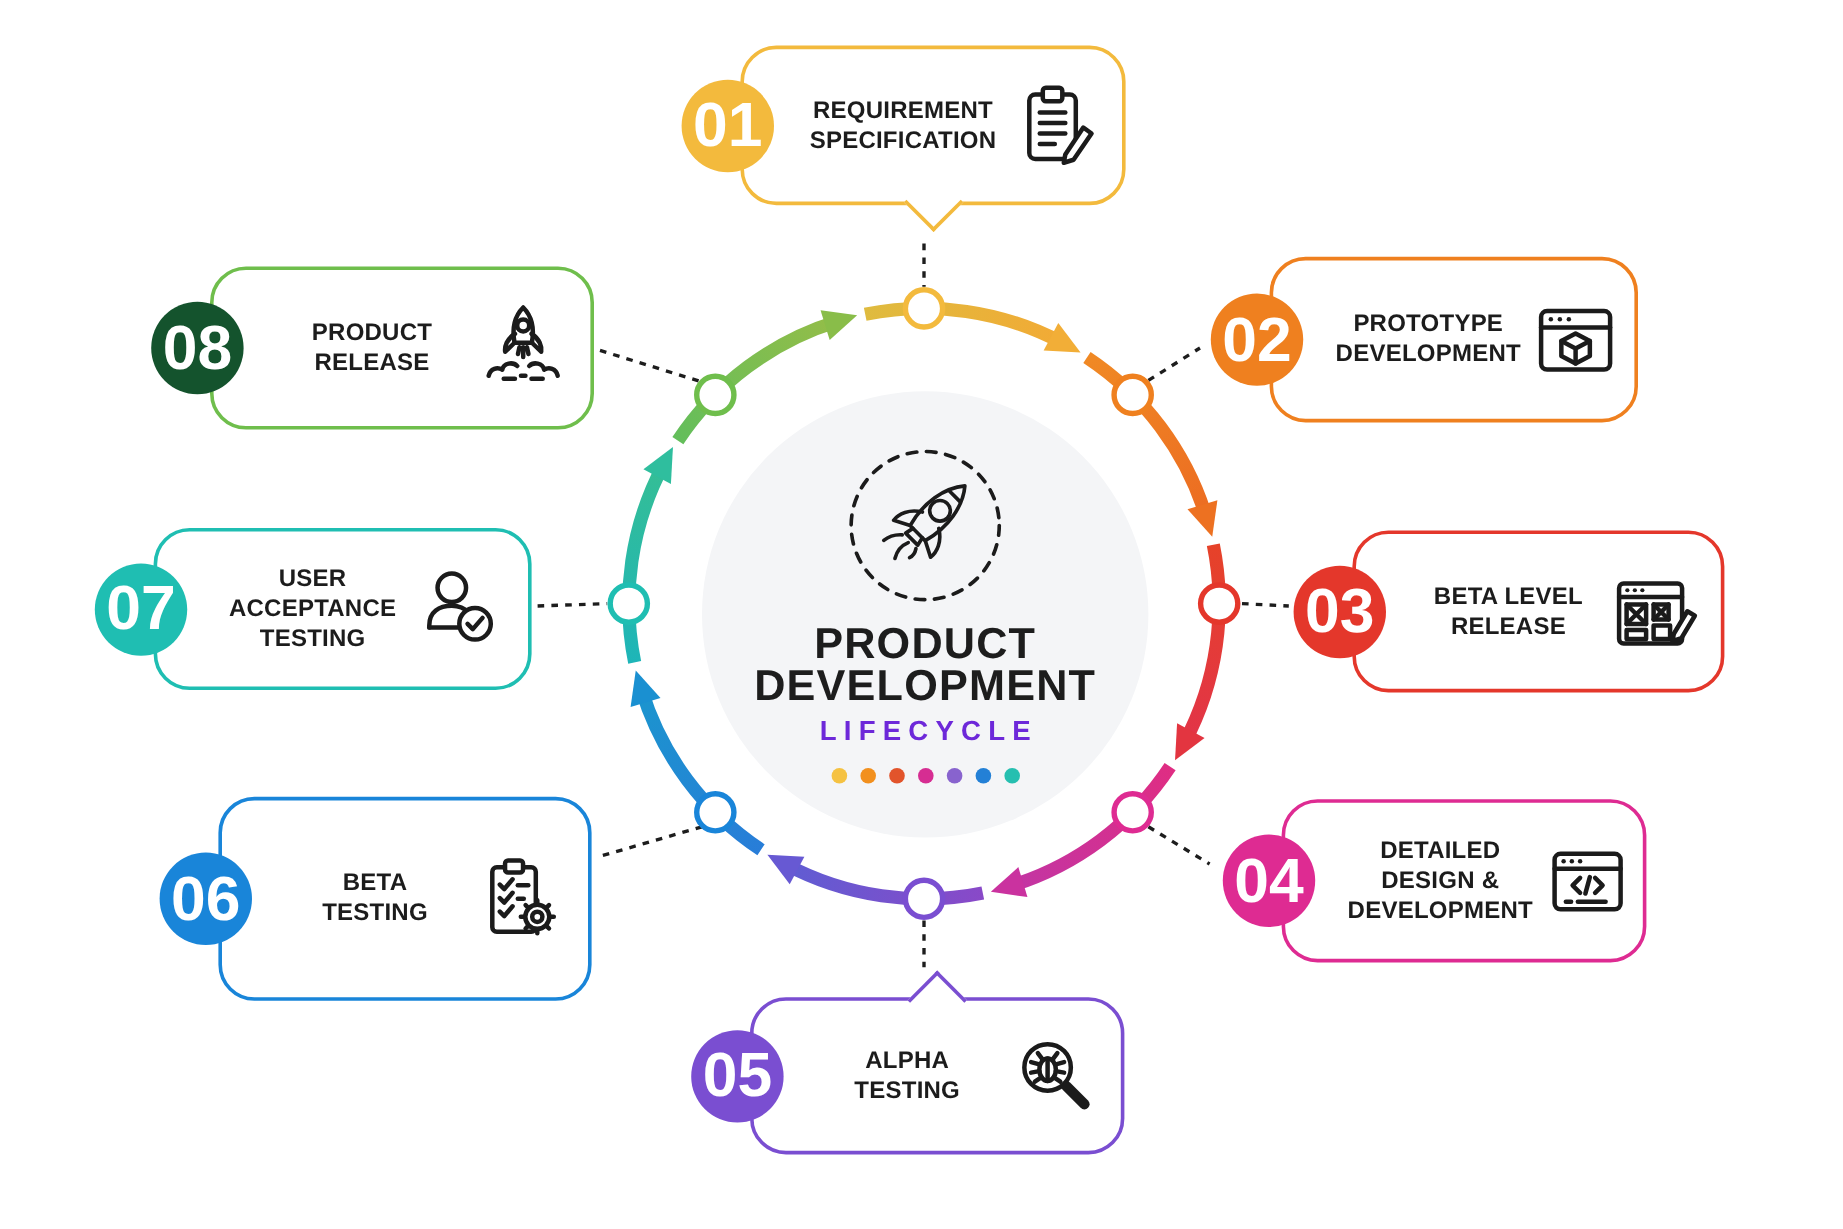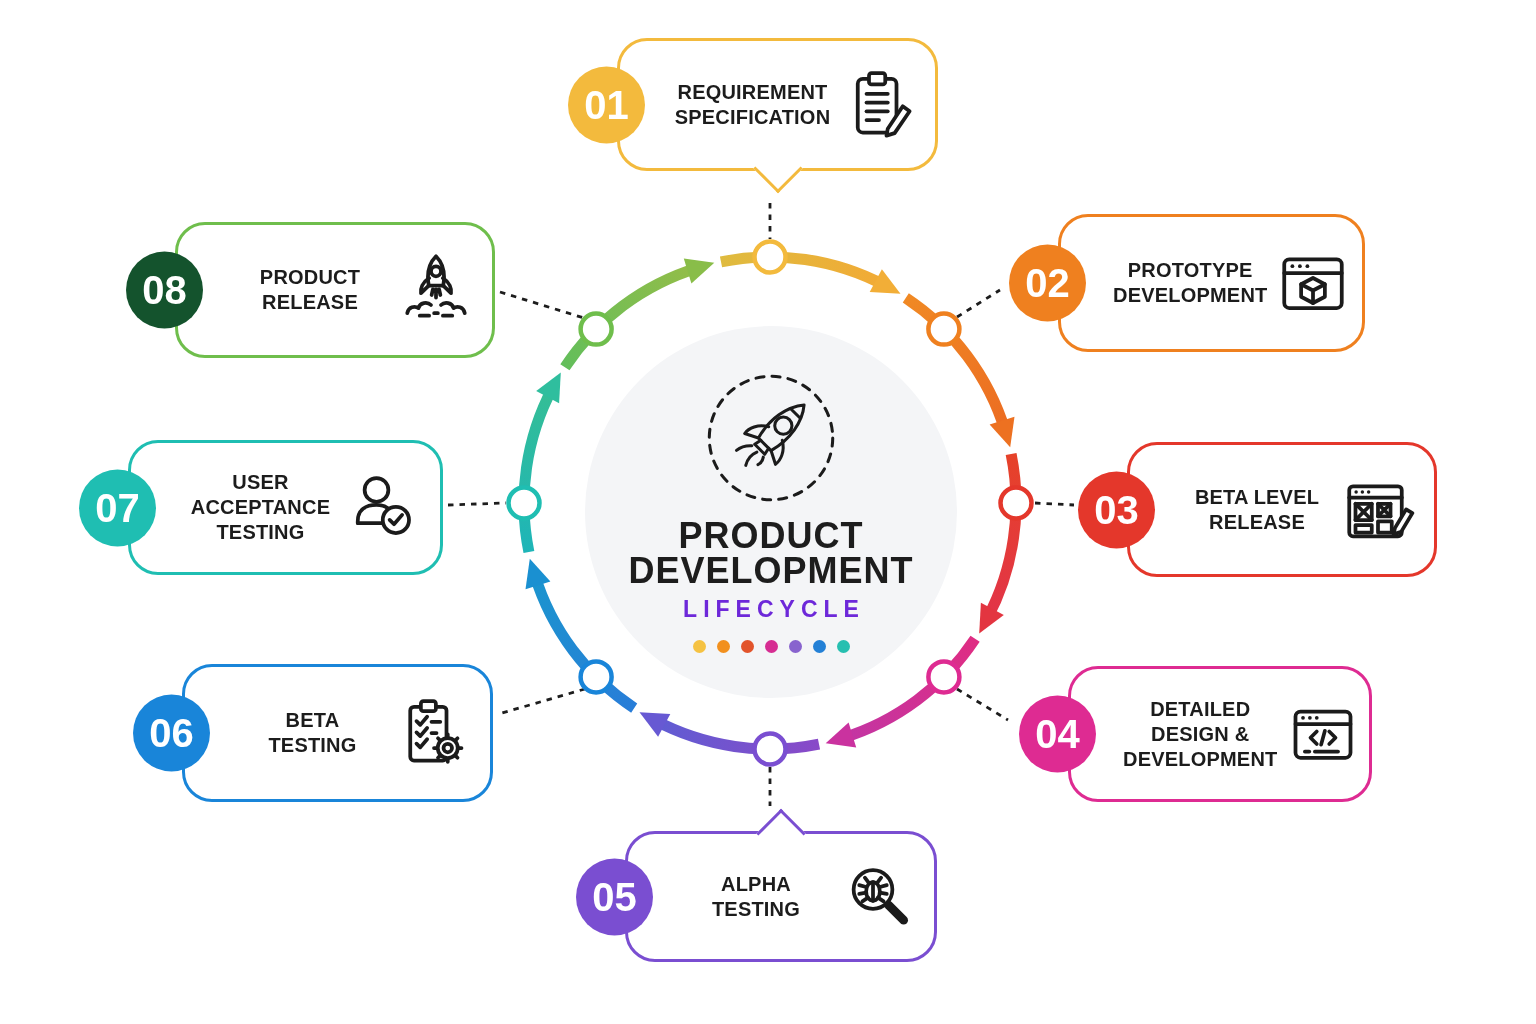--- a/index.html
+++ b/index.html
@@ -28,21 +28,21 @@
   
   .stage{
     position:absolute;background:#ffffff;border:3px solid #999;border-radius:30px;
     display:flex;align-items:center;z-index:3;box-sizing:border-box;
     padding:0 16px 0 46px;
   }
   .stage .badge{
     position:absolute;left:-52px;top:50%;transform:translateY(-50%);
     width:77px;height:77px;border-radius:50%;background:#999;
     display:flex;align-items:center;justify-content:center;
-    color:#ffffff;font-size:40px;font-weight:bold;letter-spacing:0px;
+    color:#ffffff;font-size:52px;font-weight:bold;letter-spacing:0px;
   }
   .stage .label{
     flex:1;text-align:center;font-size:20px;font-weight:bold;line-height:25px;
     letter-spacing:0.2px;color:#1c1c1c;padding:0 6px;
   }
   .stage .sicon{width:80px;height:80px;flex:none;display:block;}
   .licon{width:100%;height:100%;display:block;}
   .notch{
     position:absolute;left:50%;width:32px;height:32px;background:#ffffff;
     border:0 solid #999;
@@ -50,21 +50,21 @@
   .notch-bottom{bottom:-18px;transform:translateX(-50%) rotate(45deg);
     border-right-width:3px;border-bottom-width:3px;}
   .notch-top{top:-18px;transform:translateX(-50%) rotate(45deg);
     border-left-width:3px;border-top-width:3px;}
   
   .pos-top        {left:617px; top:38px;  width:321px; height:133px;}
   .pos-right-top  {left:1058px;top:214px; width:307px; height:138px;}
   .pos-right      {left:1127px;top:442px; width:310px; height:135px;}
   .pos-right-bottom{left:1068px;top:666px;width:304px; height:136px;}
   .pos-bottom     {left:625px; top:831px; width:312px; height:131px;}
-  .pos-left-bottom{left:182px; top:664px; width:311px; height:138px;}
+  .pos-left-bottom{left:182px; top:664px; width:311px; height:170px;}
   .pos-left       {left:128px; top:440px; width:315px; height:135px;}
   .pos-left-top   {left:175px; top:222px; width:320px; height:136px;}
 </style>
 </head>
 <body>
 
 <div class="canvas">
 
   <svg id="ring-svg">
       <defs>

